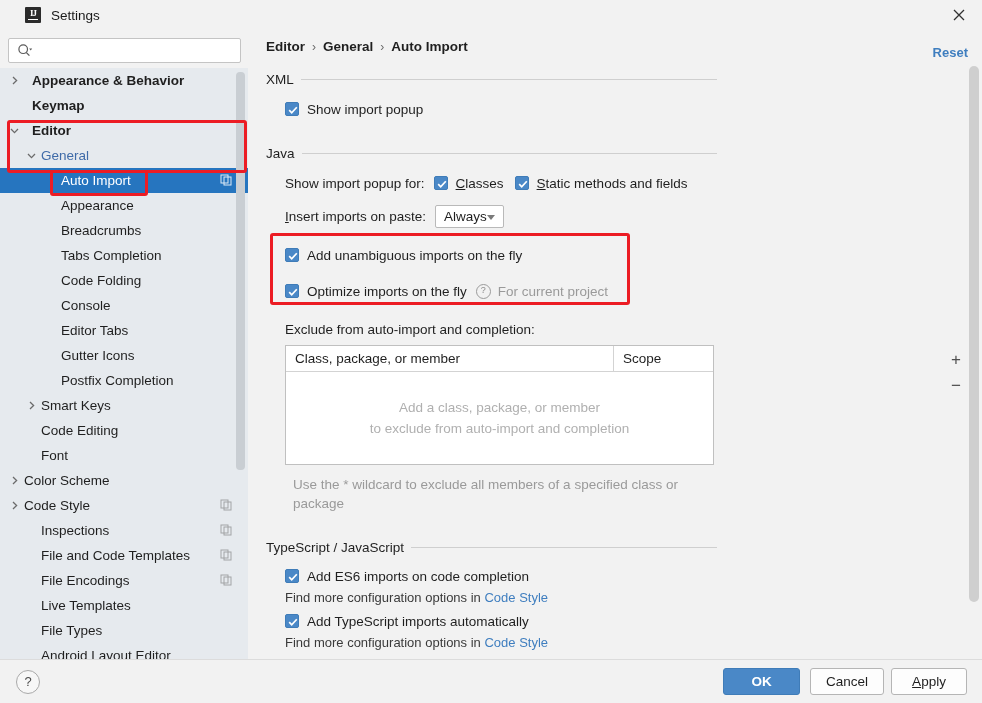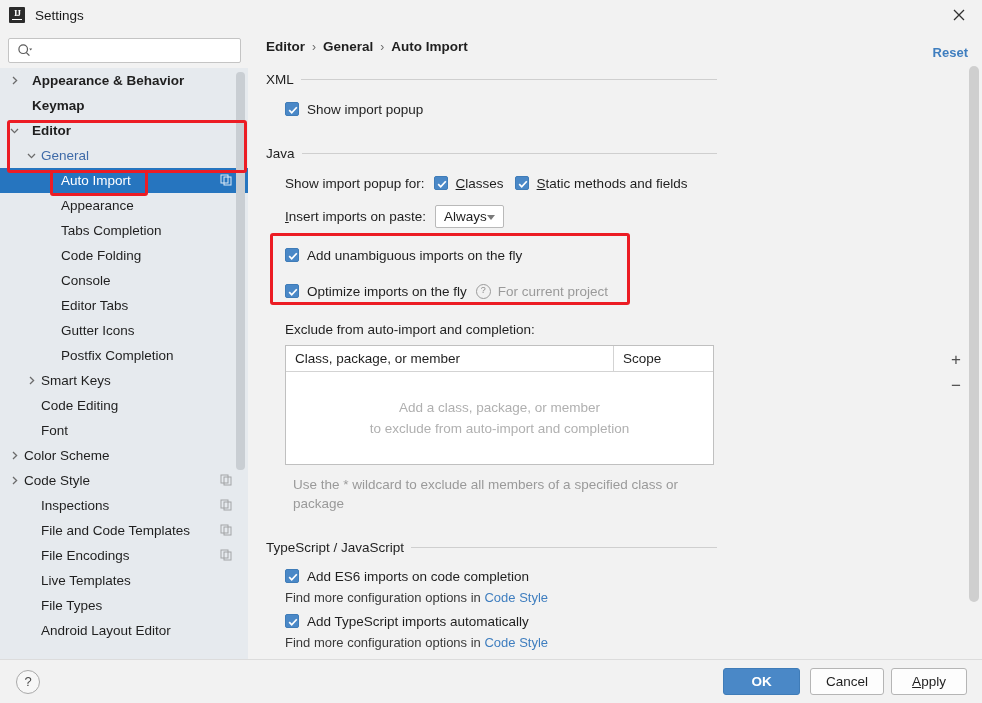--- a/index.html
+++ b/index.html
@@ -22,21 +22,21 @@
   .titlebar {
     position: absolute;
     left: 0; top: 0;
     width: 982px; height: 30px;
     background: #f2f2f2;
     display: flex;
     align-items: center;
   }
   .app-icon {
     width: 16px; height: 16px;
-    margin-left: 9px;
+    margin-left: 25px;
     background: #2b2b2b;
     border-radius: 1px;
     position: relative;
     flex: none;
   }
   .app-icon .ij {
     position: absolute;
     left: 0; right: 0; top: 1px;
     text-align: center;
     font-size: 9px;
@@ -437,20 +437,24 @@
             <rect x="1" y="1" width="7" height="8" fill="none" stroke="#ffffff" stroke-width="1"></rect>
             <rect x="4" y="3" width="7" height="8" fill="none" stroke="#ffffff" stroke-width="1"></rect>
           </svg></span>
       </div>
       <div class="tree-item" style="padding-left: 45px;">
         <span class="arrow none"></span>
         <span class="label">Appearance</span>
       </div>
       <div class="tree-item" style="padding-left: 45px;">
         <span class="arrow none"></span>
+        <span class="label">Breadcrumbs</span>
+      </div>
+      <div class="tree-item" style="padding-left: 45px;">
+        <span class="arrow none"></span>
         <span class="label">Tabs Completion</span>
       </div>
       <div class="tree-item" style="padding-left: 45px;">
         <span class="arrow none"></span>
         <span class="label">Code Folding</span>
       </div>
       <div class="tree-item" style="padding-left: 45px;">
         <span class="arrow none"></span>
         <span class="label">Console</span>
       </div>

